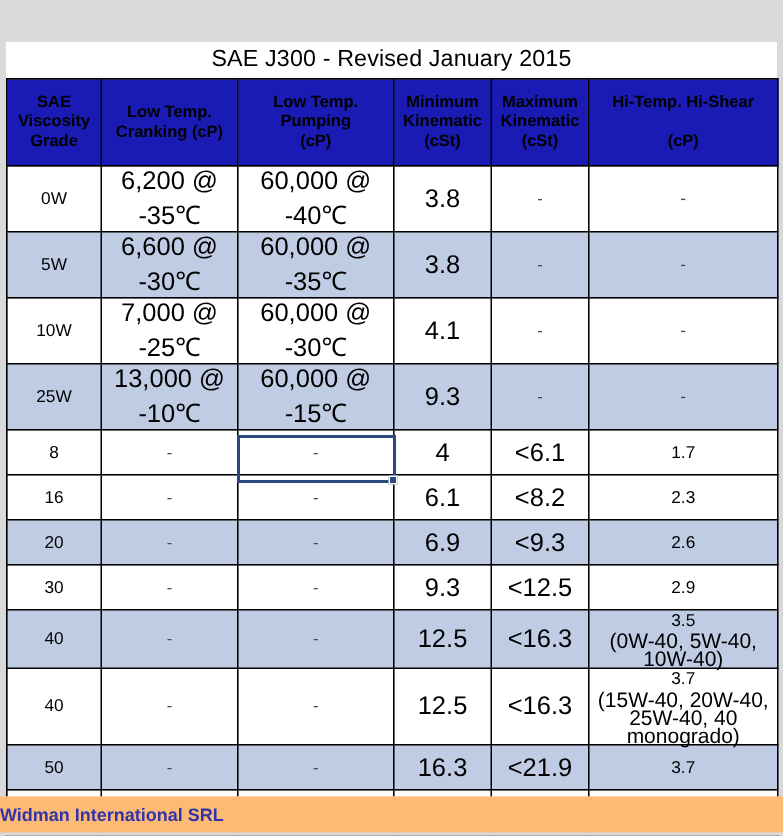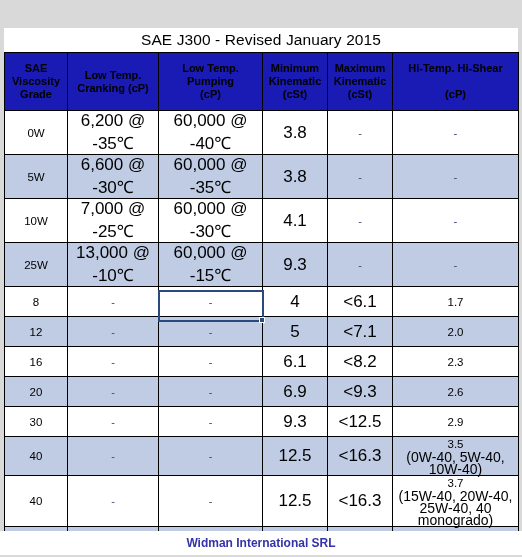--- a/index.html
+++ b/index.html
@@ -91,25 +91,25 @@
   #selection .handle {
     position: absolute;
     right: -3px; bottom: -3px;
     width: 6px; height: 6px;
     background: #2a4a7f;
     border: 1px solid #ffffff;
   }
   #footer {
     height: 24px;
     line-height: 24px;
-    text-align: center;
+    text-align: left;
     font-size: 12px;
     font-weight: bold;
     color: #3333aa;
-    background: #ffffff;
+    background: #fdba74;
   }
   #footer-wrap {
     position: absolute;
     left: 0; right: 0; bottom: 0;
     height: 26px;
     background: #d9d9d9;
   }
 </style>
 </head>
 <body>
@@ -195,28 +195,20 @@
             <td class="hts dash"><span>-</span></td>
           </tr>
           <tr>
             <td class="grade">8</td>
             <td class="dash">-</td>
             <td class="dash">-</td>
             <td class="num">4</td>
             <td class="num">&lt;6.1</td>
             <td class="hts"><span>1.7</span></td>
           </tr>
-          <tr class="alt">
-            <td class="grade">12</td>
-            <td class="dash">-</td>
-            <td class="dash">-</td>
-            <td class="num">5</td>
-            <td class="num">&lt;7.1</td>
-            <td class="hts"><span>2.0</span></td>
-          </tr>
           <tr>
             <td class="grade">16</td>
             <td class="dash">-</td>
             <td class="dash">-</td>
             <td class="num">6.1</td>
             <td class="num">&lt;8.2</td>
             <td class="hts"><span>2.3</span></td>
           </tr>
           <tr class="alt">
             <td class="grade">20</td>

